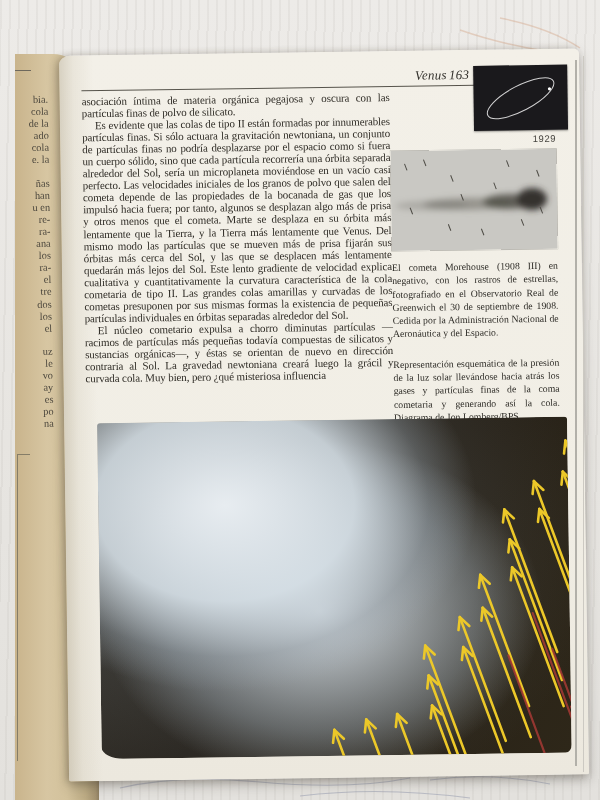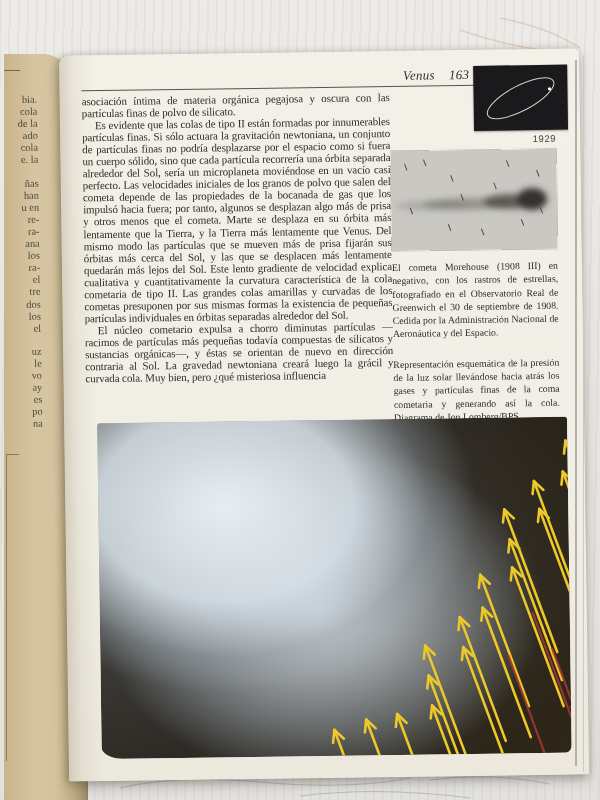--- a/index.html
+++ b/index.html
@@ -3,41 +3,41 @@
 <meta charset="utf-8">
 <style>
   html,body{margin:0;padding:0;}
   body{width:600px;height:800px;overflow:hidden;font-family:"Liberation Serif",serif;}
   .scene{position:relative;width:600px;height:800px;overflow:hidden;
     background:
       repeating-linear-gradient(91deg, rgba(178,174,168,.14) 0 2px, rgba(0,0,0,0) 2px 9px),
       linear-gradient(180deg,#edebe8 0%,#e7e5e1 55%,#e3e1dd 100%);
   }
   
-  .left-stack{position:absolute;left:4px;top:54px;width:84px;height:746px;
+  .left-stack{position:absolute;left:15px;top:54px;width:84px;height:746px;
     background:linear-gradient(90deg,#c9b48c 0%,#d7c6a2 38%,#d3c29c 62%,#bcab84 84%,#a39270 96%,#8f8062 100%);
     border-top-right-radius:46px 70px;}
   .frag-col{position:absolute;left:0;top:40px;width:36px;text-align:right;
     font-size:10.4px;line-height:12.1px;color:#4b463c;transform:rotate(-1deg);}
   .frag-col .gap{height:11px;}
   .prev-rule{position:absolute;left:0;top:16px;width:16px;height:0;border-top:1.4px solid #6e685c;}
   .prev-box{position:absolute;left:2px;top:400px;width:12px;height:306px;
     border-left:1.2px solid #857d68;border-top:1.2px solid #857d68;}
   
   .page{position:absolute;left:64px;top:52px;width:520px;height:726px;
     background:
       linear-gradient(90deg, rgba(170,158,130,.38) 0, rgba(190,180,156,.18) 14px, rgba(0,0,0,0) 34px),
       linear-gradient(180deg,#f3f0e8 0%,#f1eee5 60%,#ece8de 100%);
     border-radius:12px 6px 2px 2px / 9px 5px 2px 2px;
     transform:rotate(-0.8deg);transform-origin:50% 50%;
     box-shadow:0 5px 12px rgba(60,55,45,.35), -3px 0 6px rgba(90,80,60,.25);}
   .hrule{position:absolute;left:22px;top:35px;width:394px;height:0;border-top:1.4px solid #56534b;}
   .running-head{position:absolute;left:0;top:17px;width:410px;text-align:right;
     font-style:italic;font-size:13px;color:#33312c;letter-spacing:.3px;}
-  .running-head .num{margin-left:14px;}
+  .running-head .num{margin-left:2px;}
   .orbit-inset{position:absolute;left:414px;top:16px;width:94px;height:65px;background:#1a191c;
     box-shadow:0 1px 2px rgba(0,0,0,.4);}
   .year{position:absolute;left:330px;top:84px;width:166px;text-align:right;
     font-family:"Liberation Sans",sans-serif;font-size:9.5px;color:#45433e;letter-spacing:.6px;}
   .photo{position:absolute;left:330px;top:100px;width:166px;height:100px;box-shadow:0 0 0 .5px #b7b5ae;}
   .captions{position:absolute;left:330px;top:210px;width:166px;display:flex;flex-direction:column;gap:17px;}
   .cap{font-size:9.8px;line-height:13.3px;color:#2e2c27;text-align:justify;}
   .bodytext{position:absolute;left:22px;top:40px;width:308px;
     font-size:11px;line-height:12.05px;color:#302d27;text-align:justify;letter-spacing:-0.12px;}
   .bodytext p{margin:0;}

